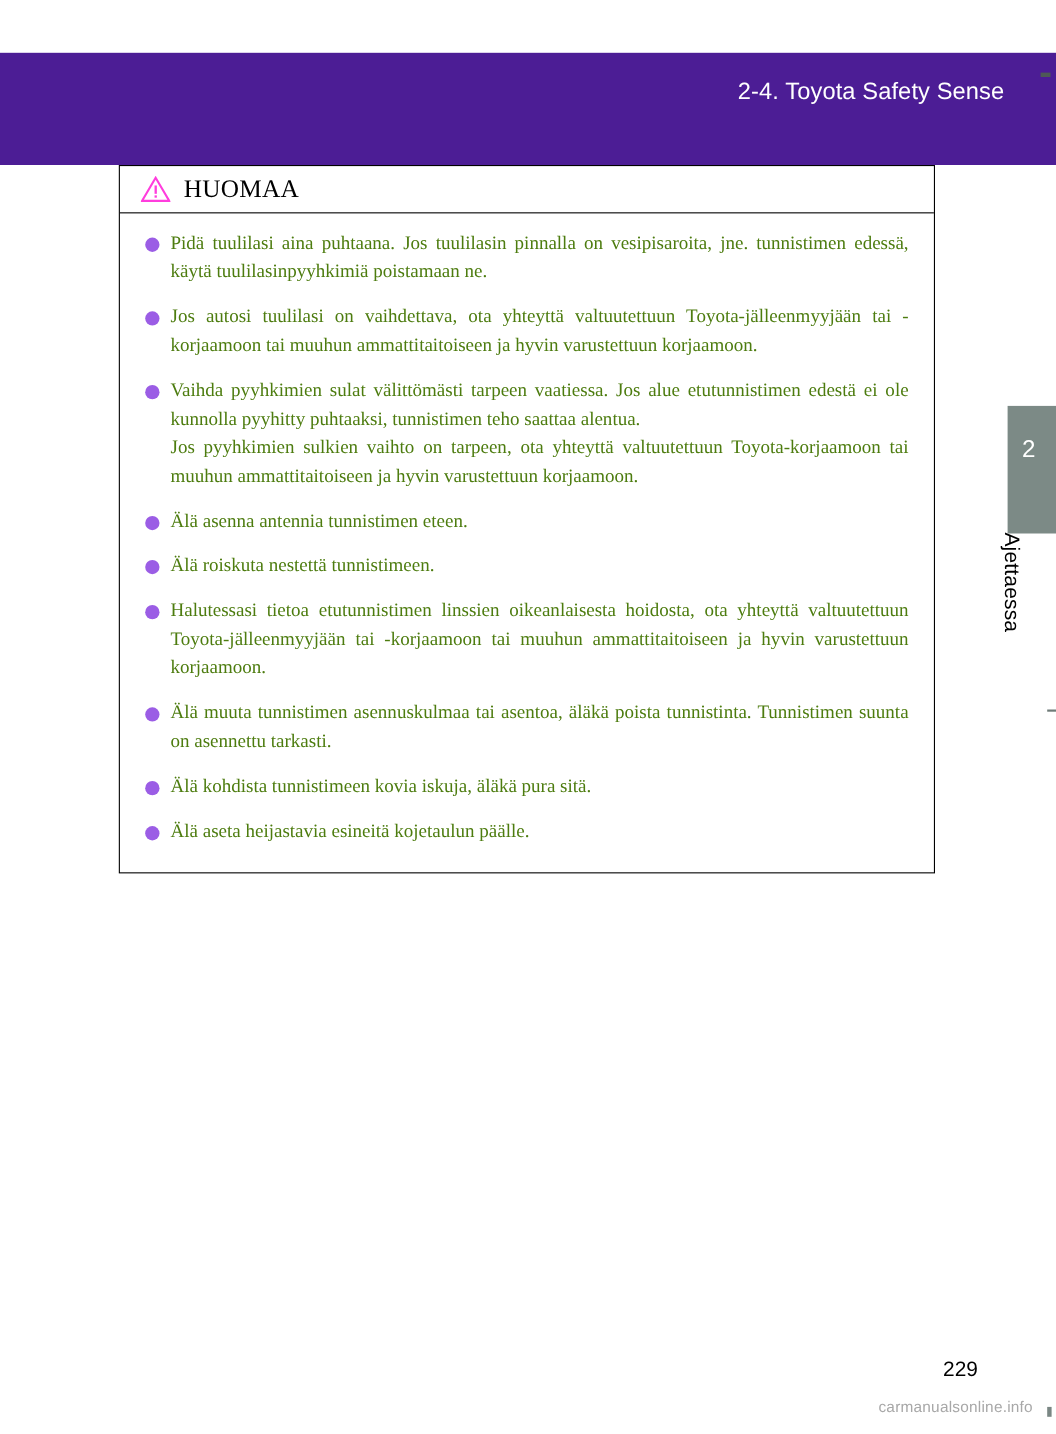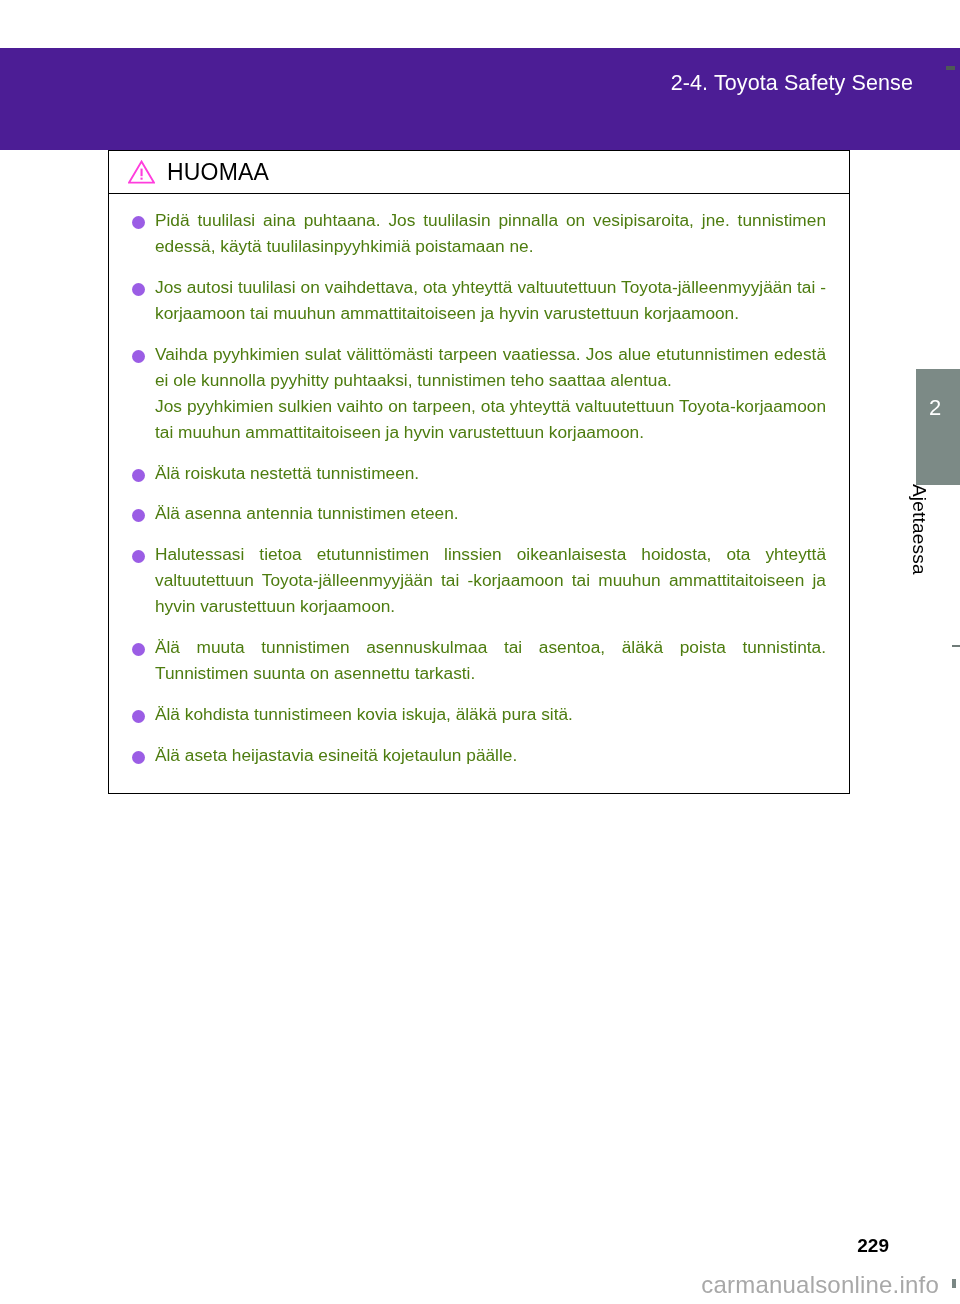--- a/index.html
+++ b/index.html
@@ -92,20 +92,21 @@
 
   
   .warn-box {
     position: absolute;
     left: 108px;
     top: 150px;
     width: 742px;
     border: 1.6px solid #000000;
     box-sizing: border-box;
     background: #ffffff;
+    font-family: Liberation Serif, serif;
   }
   .warn-head {
     height: 43px;
     border-bottom: 1.6px solid #000000;
     display: flex;
     align-items: center;
     padding-left: 19px;
     box-sizing: border-box;
   }
   .warn-icon {
@@ -157,28 +158,28 @@
   .para.last {
     text-align: left;
   }
 
   
   .page-number {
     position: absolute;
     right: 71px;
     top: 1235px;
     font-size: 19px;
-    font-weight: bold;
+    font-weight: normal;
     color: #000000;
   }
   .watermark {
     position: absolute;
     right: 21px;
     top: 1271px;
-    font-size: 24px;
+    font-size: 14px;
     color: #a8a8a8;
     letter-spacing: 0.2px;
     white-space: nowrap;
   }
 </style>
 </head>
 <body>
 
 <div class="header-band">
   <div class="header-title">2-4. Toyota Safety Sense</div>
@@ -216,26 +217,26 @@
     </div>
 
     <div class="bullet-item">
       <span class="bullet-dot"></span>
       <p class="para">Vaihda pyyhkimien sulat välittömästi tarpeen vaatiessa. Jos alue etutunnistimen edestä ei ole kunnolla pyyhitty puhtaaksi, tunnistimen teho saattaa alentua.</p>
       <p class="para">Jos pyyhkimien sulkien vaihto on tarpeen, ota yhteyttä valtuutettuun Toyota-korjaamoon tai muuhun ammattitaitoiseen ja hyvin varustettuun korjaamoon.</p>
     </div>
 
     <div class="bullet-item">
       <span class="bullet-dot"></span>
+      <p class="para last">Älä asenna antennia tunnistimen eteen.</p>
+    </div>
+
+    <div class="bullet-item">
+      <span class="bullet-dot"></span>
       <p class="para last">Älä roiskuta nestettä tunnistimeen.</p>
-    </div>
-
-    <div class="bullet-item">
-      <span class="bullet-dot"></span>
-      <p class="para last">Älä asenna antennia tunnistimen eteen.</p>
     </div>
 
 
     <div class="bullet-item">
       <span class="bullet-dot"></span>
       <p class="para">Halutessasi tietoa etutunnistimen linssien oikeanlaisesta hoidosta, ota yhteyttä valtuutettuun Toyota-jälleenmyyjään tai -korjaamoon tai muuhun ammattitaitoiseen ja hyvin varustettuun korjaamoon.</p>
     </div>
 
     <div class="bullet-item">
       <span class="bullet-dot"></span>

